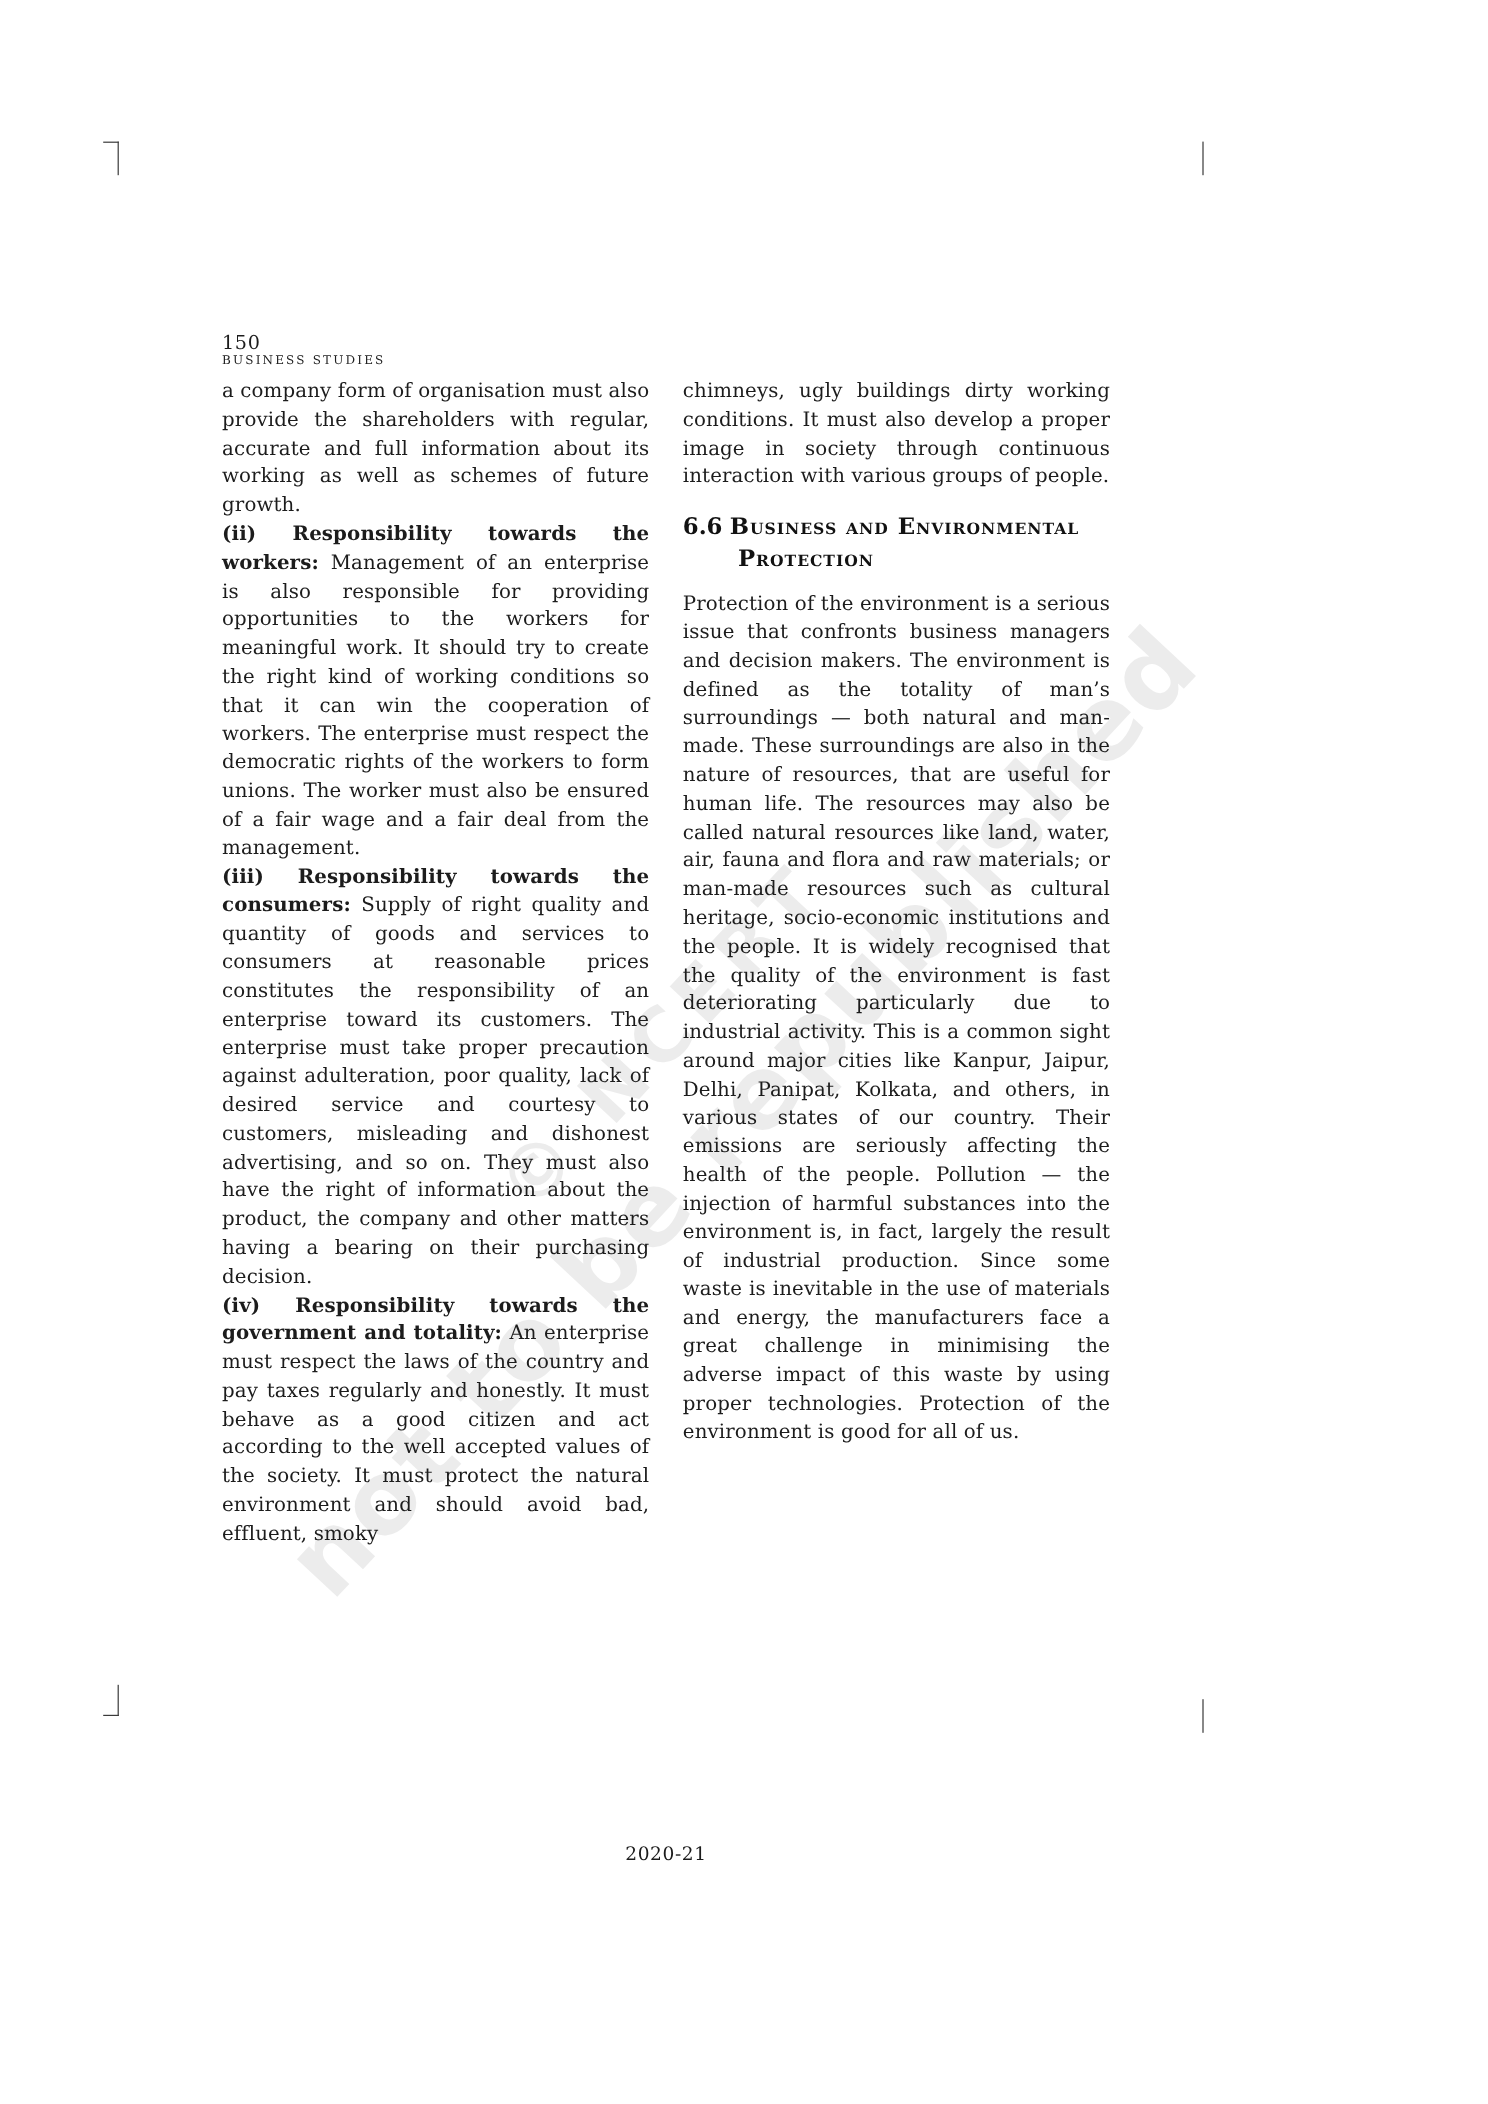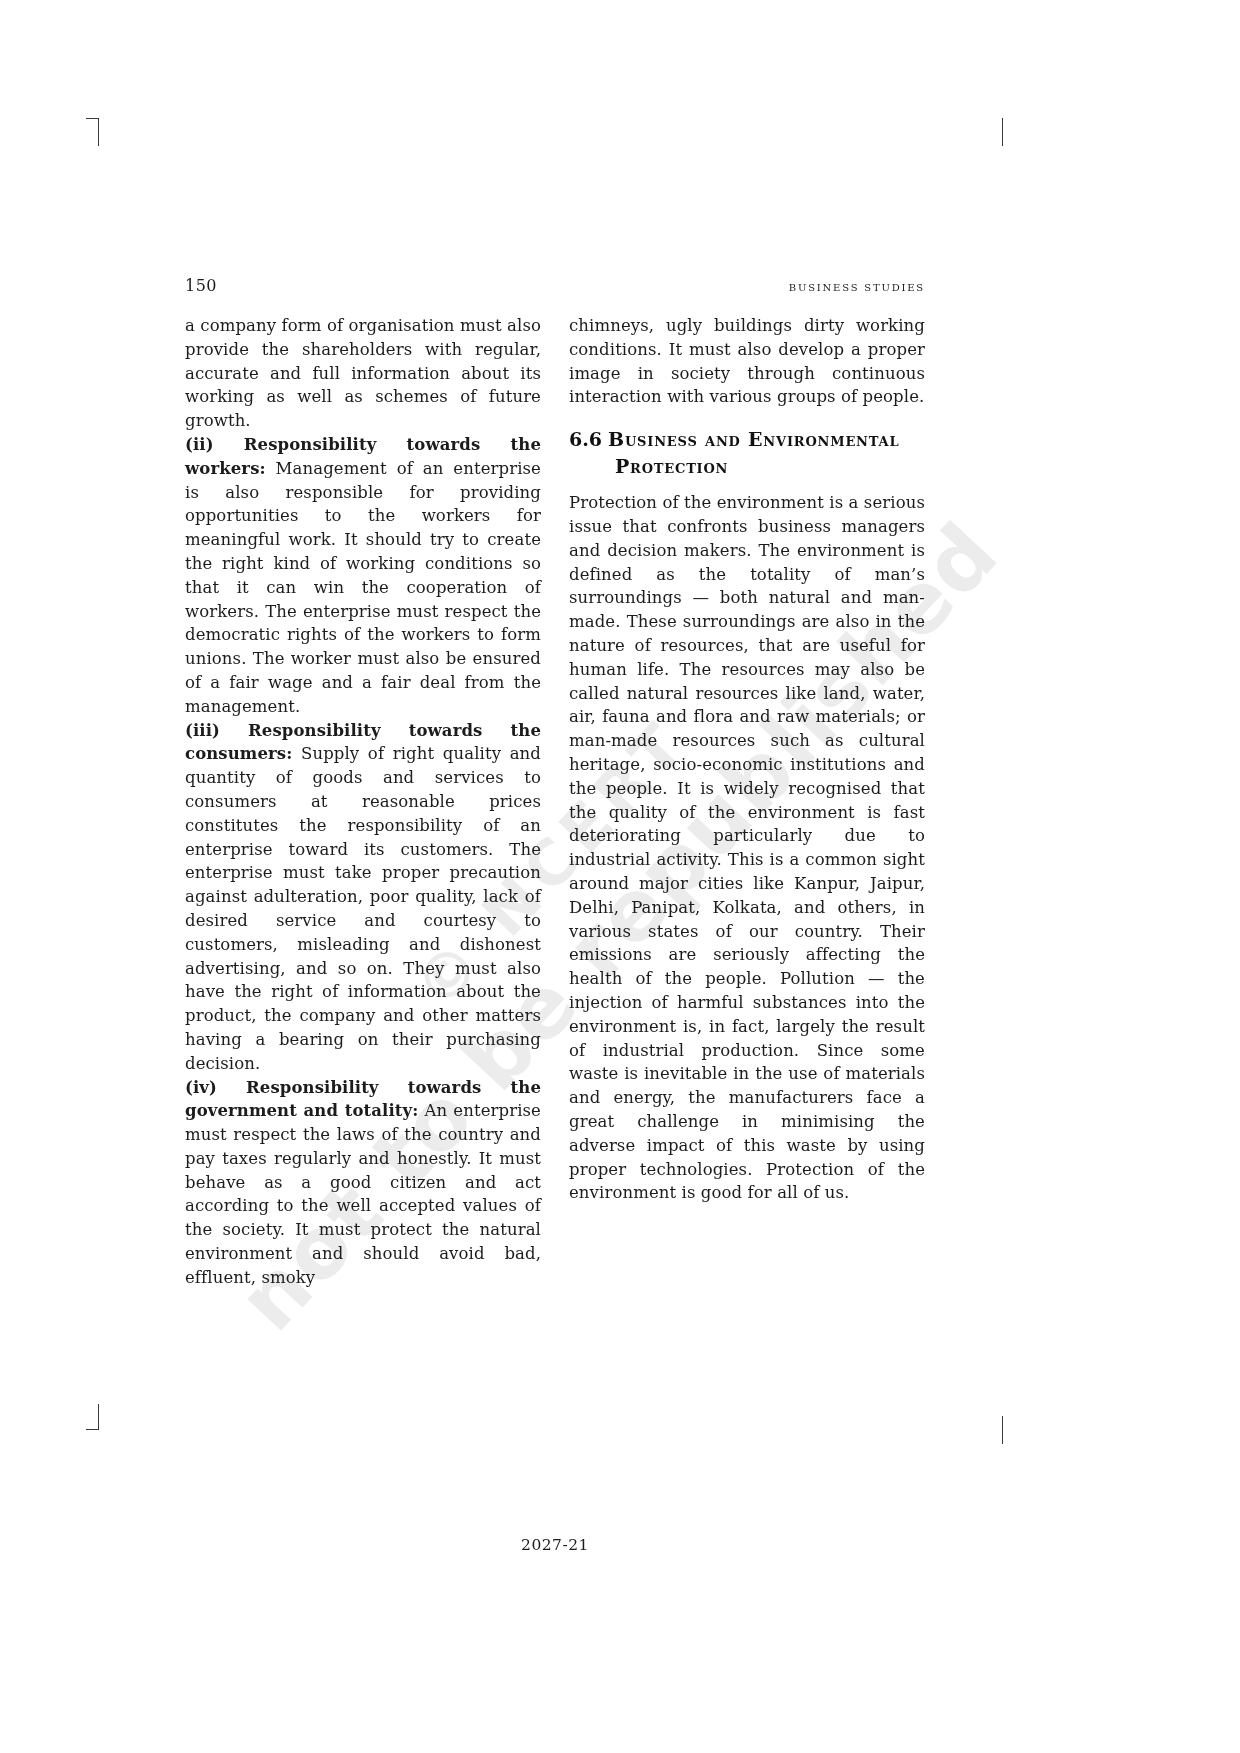--- a/index.html
+++ b/index.html
@@ -43,23 +43,24 @@
   .wm-line1 { font-size: 62px; letter-spacing: 8px; }
   .wm-line2 { font-size: 84px; letter-spacing: 2px; }
 
   
   .page-header {
     position: absolute;
     left: 185px;
     top: 276px;
     width: 740px;
     display: flex;
-    justify-content: space-between;
+    justify-content: center;
     align-items: baseline;
     z-index: 2;
+    flex-direction: column;
   }
   .page-number { font-size: 16px; letter-spacing: 0.5px; }
   .book-title { font-size: 10px; letter-spacing: 1.8px; }
 
   
   .content {
     position: absolute;
     left: 185px;
     top: 314px;
     width: 740px;
@@ -132,16 +133,16 @@
 
     <section class="column">
       <p class="para">chimneys, ugly buildings dirty working conditions. It must also develop a proper image in society through continuous interaction with various groups of people.</p>
       <h2 class="section-heading"><span class="section-number">6.6</span><span class="section-title">Business and Environmental Protection</span></h2>
       <p class="para">Protection of the environment is a serious issue that confronts business managers and decision makers. The environment is defined as the totality of man’s surroundings — both natural and man-made. These surroundings are also in the nature of resources, that are useful for human life. The resources may also be called natural resources like land, water, air, fauna and flora and raw materials; or man-made resources such as cultural heritage, socio-economic institutions and the people. It is widely recognised that the quality of the environment is fast deteriorating particularly due to industrial activity. This is a common sight around major cities like Kanpur, Jaipur, Delhi, Panipat, Kolkata, and others, in various states of our country. Their emissions are seriously affecting the health of the people. Pollution — the injection of harmful substances into the environment is, in fact, largely the result of industrial production. Since some waste is inevitable in the use of materials and energy, the manufacturers face a great challenge in minimising the adverse impact of this waste by using proper technologies. Protection of the environment is good for all of us.</p>
     </section>
 
   </main>
 
   <footer class="page-footer">
-    <span>2027-21</span>
+    <span>2020-21</span>
   </footer>
 
 </div>
 
 </body></html>

